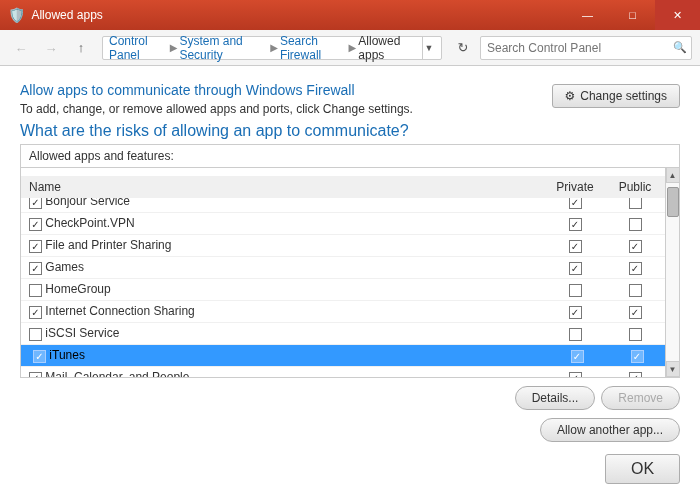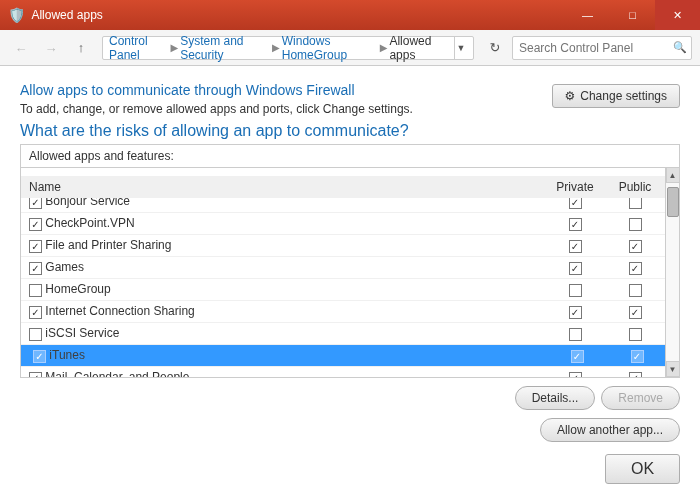--- a/index.html
+++ b/index.html
@@ -118,21 +118,21 @@
       border-radius: 3px;
       cursor: pointer;
       display: flex;
       align-items: center;
       justify-content: center;
       font-size: 13px;
       color: #555;
     }
 
     .search-box {
-      width: 180px;
+      width: 212px;
       height: 24px;
       border: 1px solid #ccc;
       border-radius: 2px;
       padding: 0 24px 0 6px;
       font-size: 12px;
       background: white;
       position: relative;
     }
     .search-wrapper {
       position: relative;
@@ -234,21 +234,21 @@
     }
 
     .apps-table thead th.col-private,
     .apps-table thead th.col-public {
       text-align: center;
       width: 60px;
     }
 
     .apps-table tbody tr { height: 22px; }
     .apps-table tbody tr.selected { background: #3399ff; color: white; }
-    .apps-table tbody tr.selected td { color: #404040; padding-left: 12px; }
+    .apps-table tbody tr.selected td { color: #000000; padding-left: 12px; }
 
     .apps-table tbody td {
       padding: 2px 8px;
       border-bottom: 1px solid #f0f0f0;
       color: #333;
       vertical-align: middle;
     }
 
     .apps-table tbody td.col-check {
       text-align: center;
@@ -375,21 +375,21 @@
 <div class="nav-bar">
   <button class="nav-btn disabled" title="Back">←</button>
   <button class="nav-btn disabled" title="Forward">→</button>
   <button class="nav-btn" title="Up">↑</button>
 
   <div class="breadcrumb-bar">
     <span class="breadcrumb-link">Control Panel</span>
     <span class="breadcrumb-sep"> ▶ </span>
     <span class="breadcrumb-link">System and Security</span>
     <span class="breadcrumb-sep"> ▶ </span>
-    <span class="breadcrumb-link">Windows HomeGroup</span>
+    <span class="breadcrumb-link">Search Firewall</span>
     <span class="breadcrumb-sep"> ▶ </span>
     <span class="breadcrumb-current">Allowed apps</span>
     <button class="breadcrumb-dropdown">▼</button>
   </div>
 
   <button class="refresh-btn" title="Refresh">↻</button>
 
   <div class="search-wrapper">
     <input class="search-box" type="text" placeholder="Search Control Panel" style="">
     <button class="search-icon-btn">🔍</button>

